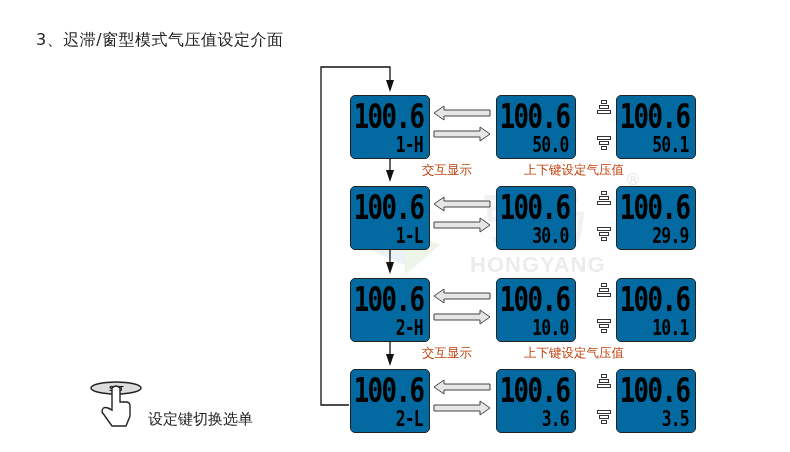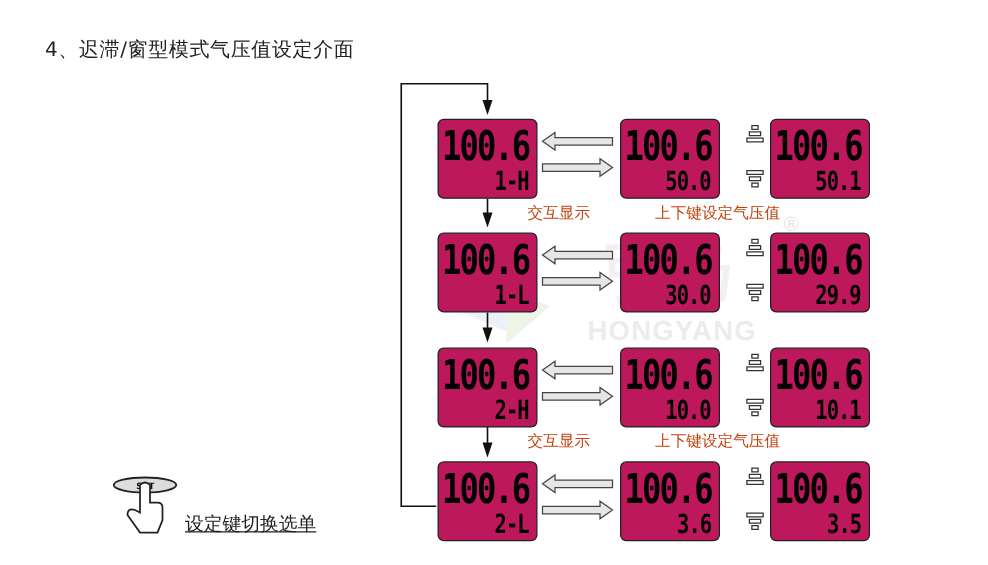--- a/index.html
+++ b/index.html
@@ -2,36 +2,36 @@
 <html><head>
 <meta charset="utf-8">
 <style>
   html, body { margin: 0; padding: 0; background: #ffffff; }
   body { width: 790px; height: 452px; position: relative; overflow: hidden; font-family: "DejaVu Sans", sans-serif; color: #111; }
   .title { position: absolute; left: 36px; top: 30px; font-size: 16px; letter-spacing: 0.5px; color: #222; }
   .wm-text { position: absolute; left: 470px; top: 252px; font-family: "Liberation Sans", sans-serif; font-size: 22px; font-weight: bold; color: #ececec; letter-spacing: 1px; }
   .wm-reg { position: absolute; left: 625px; top: 170px; font-size: 16px; color: #e6e6e6; }
   .wm-logo { position: absolute; left: 485px; top: 185px; font-size: 50px; font-weight: bold; color: #f1f1f1; letter-spacing: 2px; }
 
-  .lcd { position: absolute; width: 80px; height: 64px; border: 1.5px solid #222; border-radius: 5px; background: #be185d; box-sizing: border-box; }
+  .lcd { position: absolute; width: 80px; height: 64px; border: 1.5px solid #222; border-radius: 5px; background: #0369a1; box-sizing: border-box; }
   .lcd .main { position: absolute; right: 6px; top: 1px; font-family: "DejaVu Sans Mono", monospace; font-size: 33px; font-weight: bold; transform: scaleX(0.78); transform-origin: right top; letter-spacing: -2px; color: #000; }
   .lcd .sub { position: absolute; right: 6px; bottom: 1px; font-family: "DejaVu Sans Mono", monospace; font-size: 21px; font-weight: bold; transform: scaleX(0.78); transform-origin: right bottom; letter-spacing: -1px; color: #000; }
 
   .label { position: absolute; font-size: 12.5px; color: #c2410c; }
 
   .ud-icon { position: absolute; width: 14px; }
   .bar { display: block; height: 2px; border: 1px solid #333; background: #fff; margin: 1px auto; }
 
   .setkey { position: absolute; left: 90px; top: 380px; }
-  .setkey-label { position: absolute; left: 148px; top: 410px; font-size: 15px; color: #222; text-decoration: underline; }
+  .setkey-label { position: absolute; left: 148px; top: 410px; font-size: 15px; color: #222; }
 </style>
 </head>
 <body>
 
-<div class="title">4、迟滞/窗型模式气压值设定介面</div>
+<div class="title">3、迟滞/窗型模式气压值设定介面</div>
 
 <div class="wm-logo">弘扬</div>
 <div class="wm-text">HONGYANG</div>
 <div class="wm-reg">®</div>
 <svg style="position:absolute;left:360px;top:190px;" width="90" height="90">
   <polygon points="10,20 45,5 45,75 10,60" fill="#eaf1f7"></polygon>
   <polygon points="45,40 80,55 45,85" fill="#eef5e8"></polygon>
 </svg>
 
 <svg style="position:absolute;left:0;top:0;" width="790" height="452">

